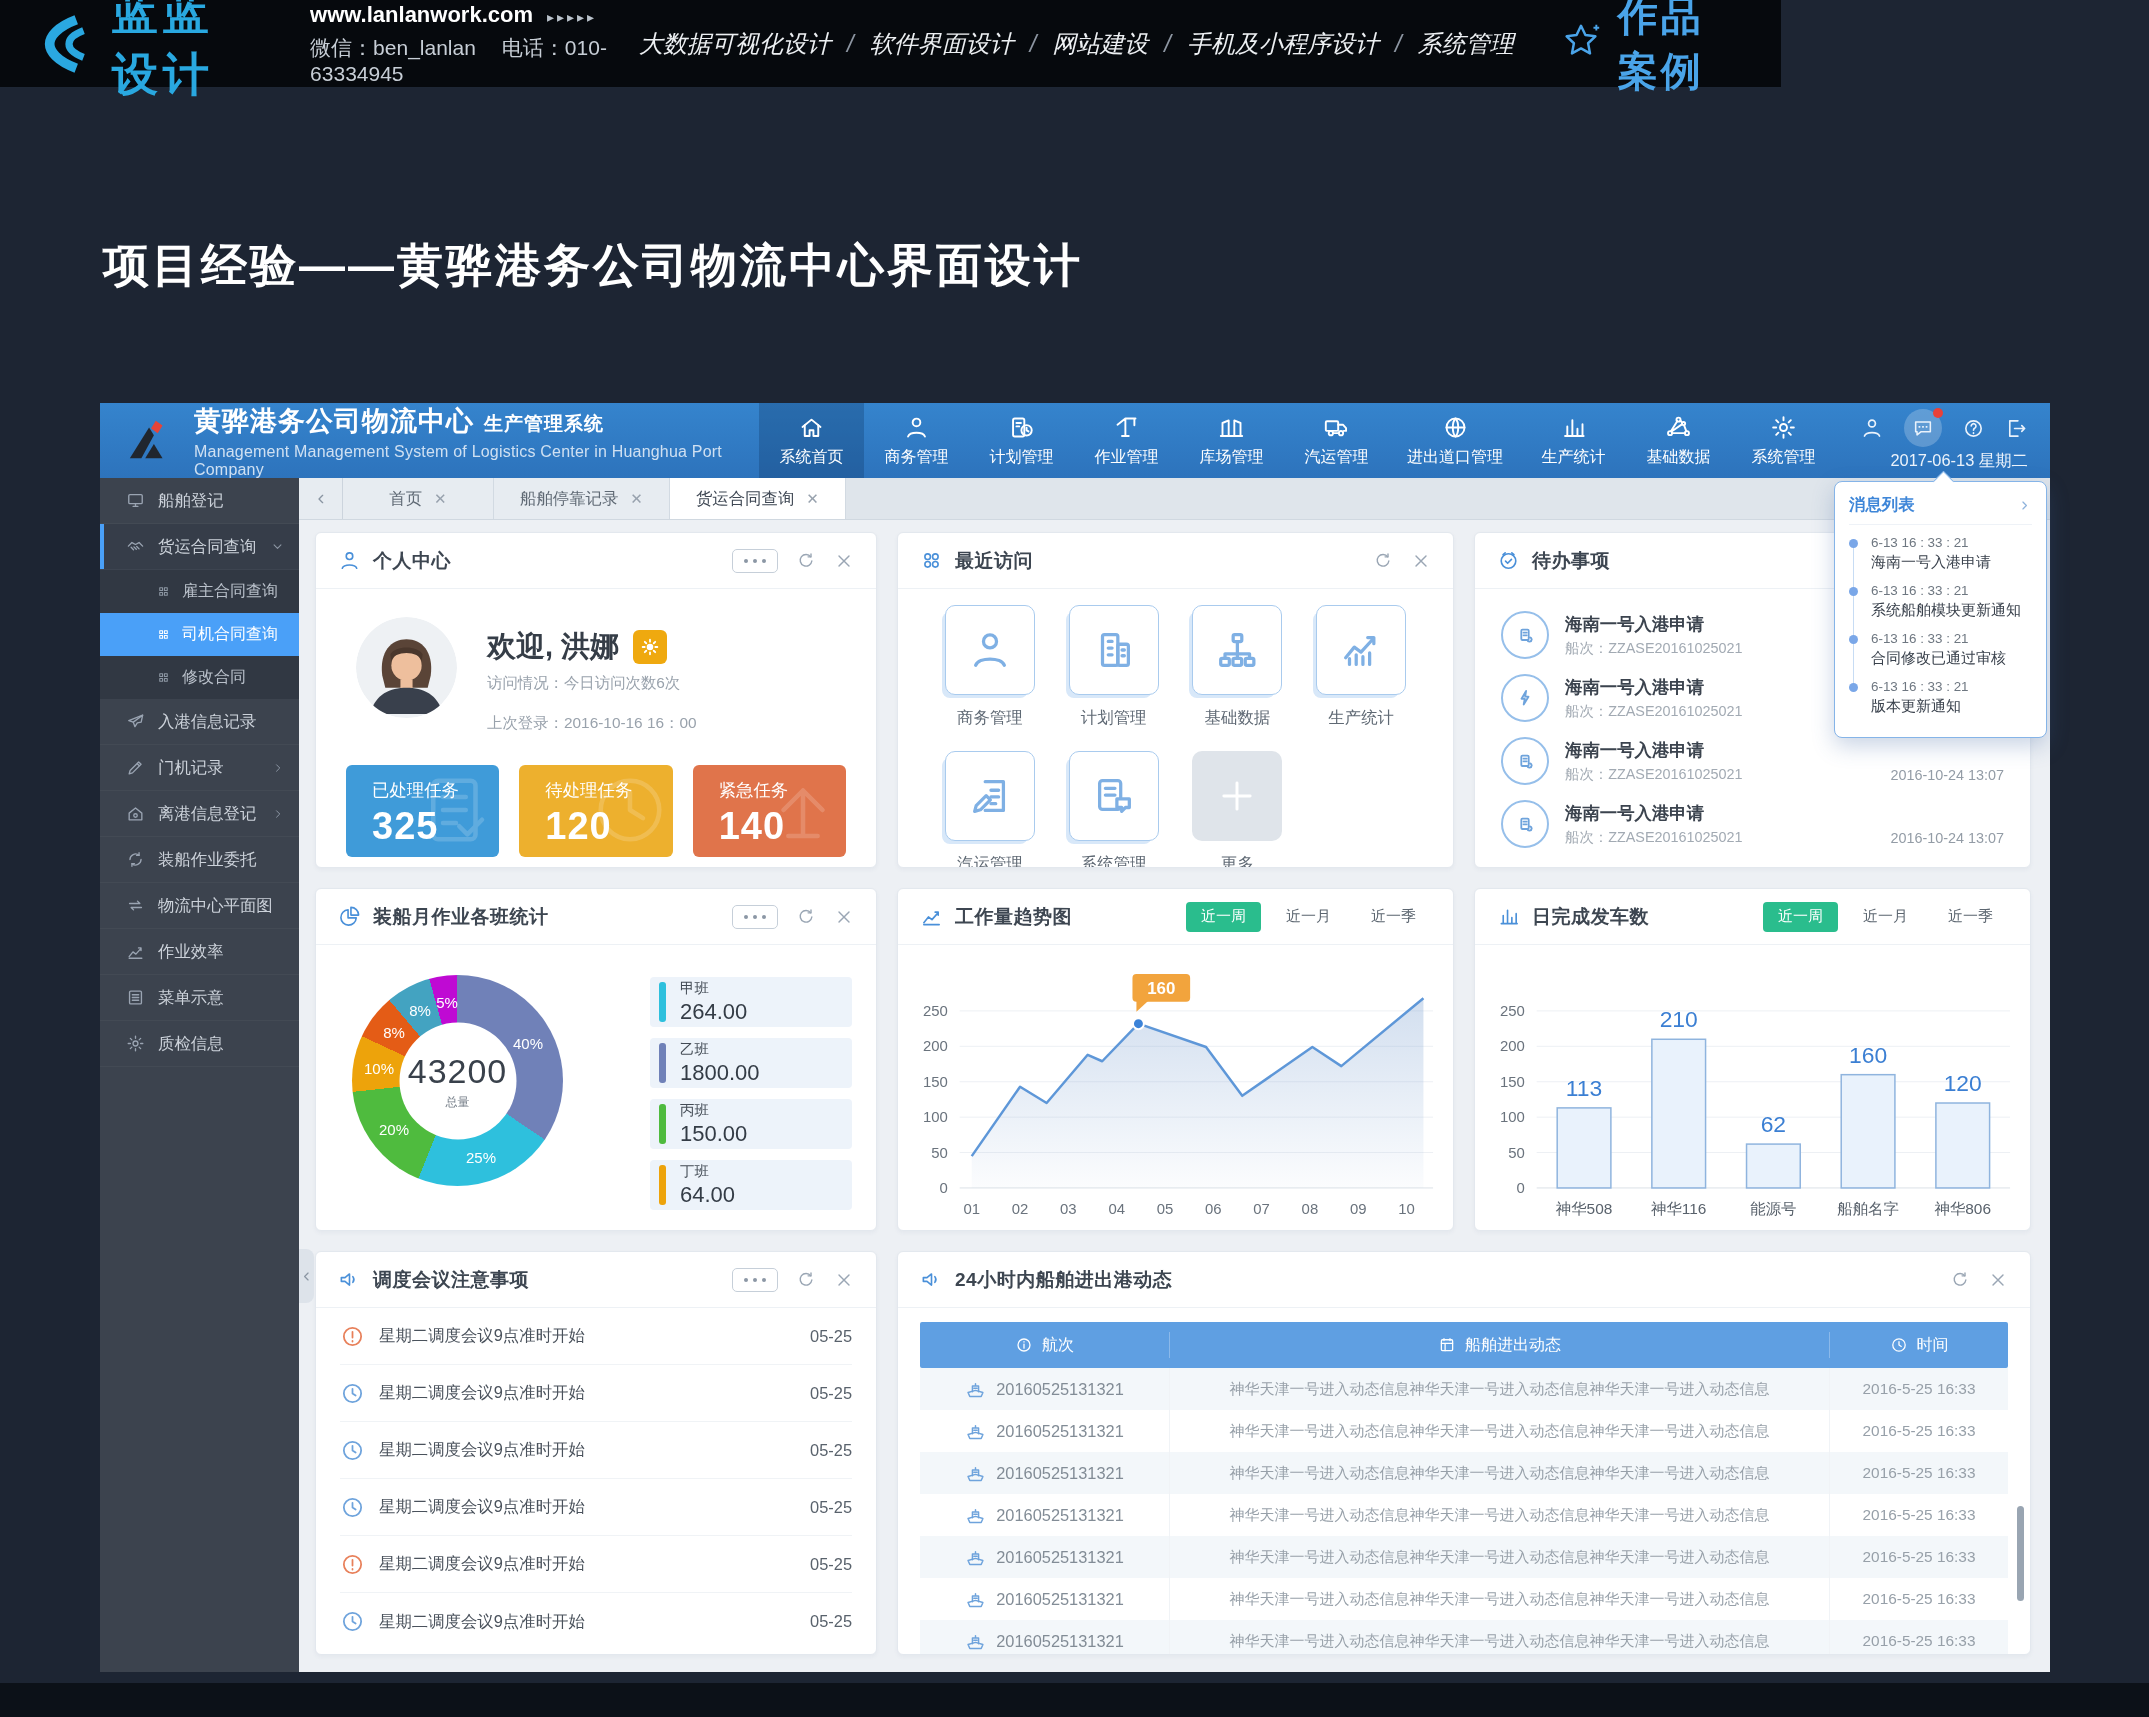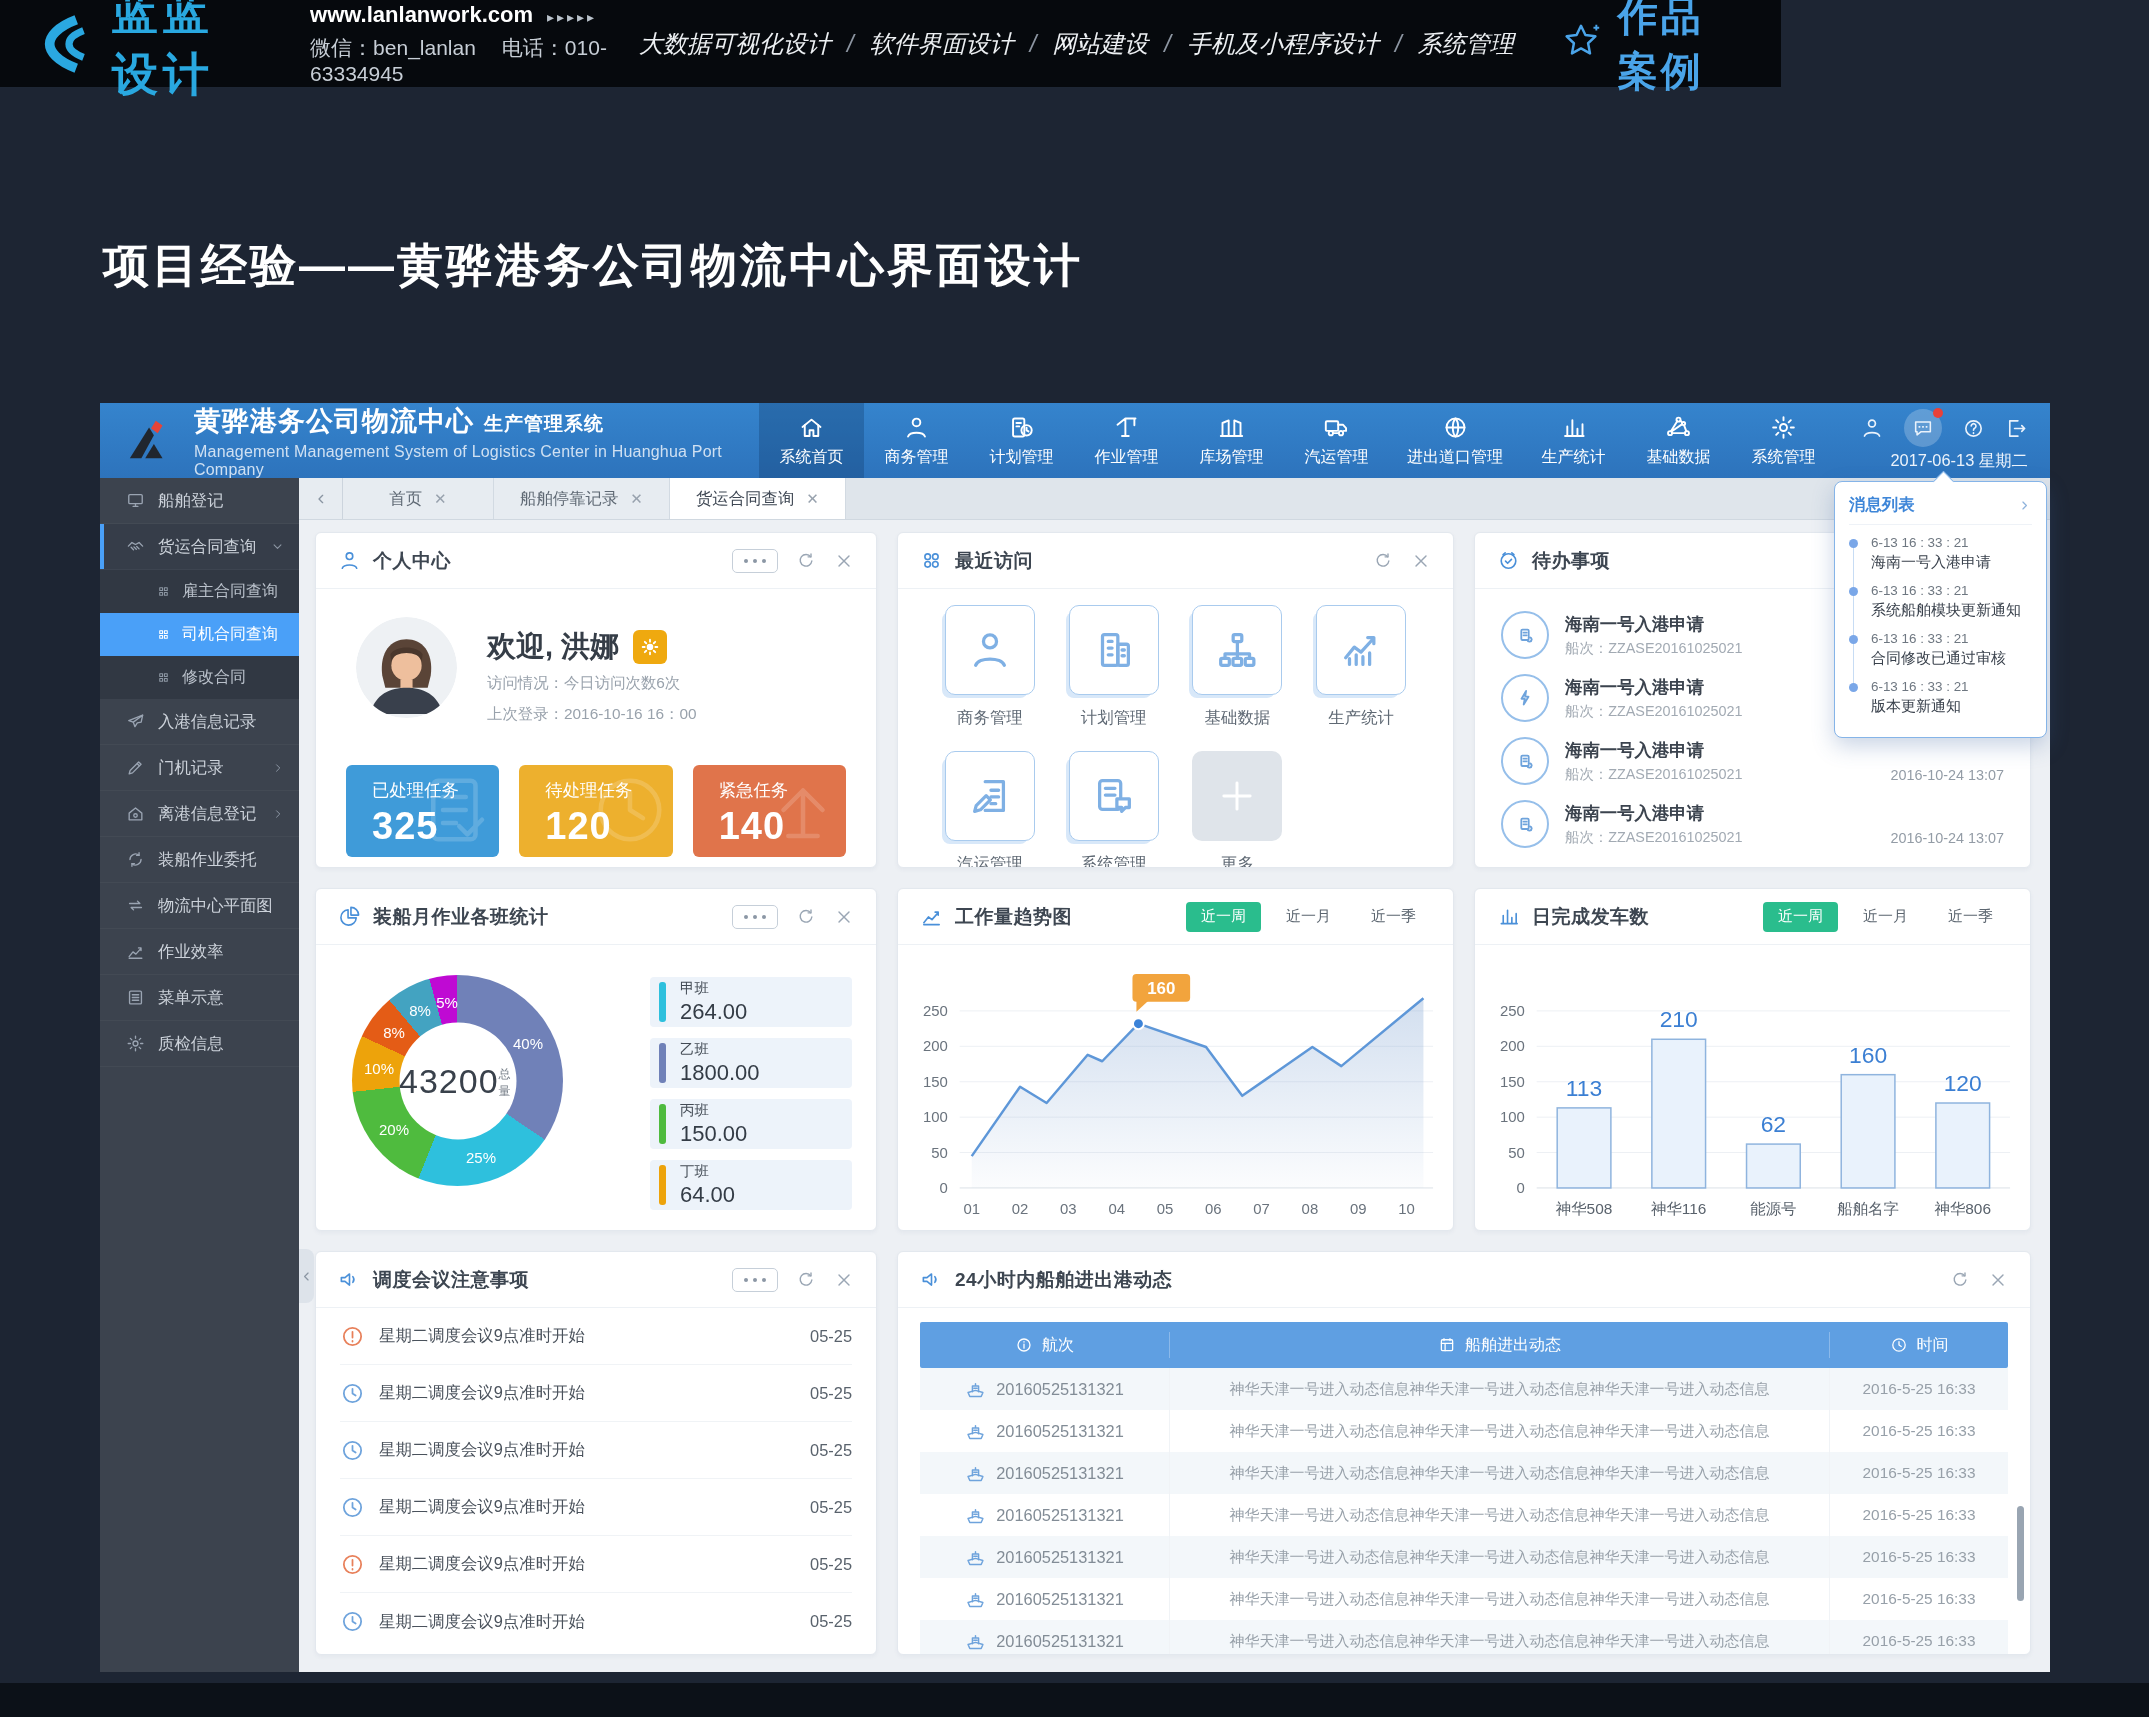--- a/index.html
+++ b/index.html
@@ -94,21 +94,21 @@
           align-items:center; cursor:pointer; }
   .fbtn.active { background:#2abd8d; color:#fff; }
 
   
   .avatar { position:absolute; left:40px; top:84px; width:101px; height:101px; border-radius:50%; overflow:hidden; }
   .welcome { position:absolute; left:171px; top:94px; font-size:29px; font-weight:bold; color:#353d47;
              display:flex; align-items:center; gap:14px; }
   .sunbadge { width:34px; height:34px; border-radius:6px; background:#efa90f; color:#fff; display:flex;
               align-items:center; justify-content:center; }
   .pline1 { position:absolute; left:171px; top:140px; font-size:15.4px; color:#99a2ac; }
-  .pline2 { position:absolute; left:171px; top:171px; font-size:15.4px; color:#99a2ac; }
+  .pline2 { position:absolute; left:171px; top:180px; font-size:15.4px; color:#99a2ac; }
   .tiles { position:absolute; left:30px; right:30px; top:232px; height:92px; display:flex; gap:20px; }
   .tile { flex:1; border-radius:6px; color:#fff; padding:13px 0 0 26px; position:relative; overflow:hidden; cursor:pointer; }
   .tile .tl { font-size:17.4px; }
   .tile .tv { font-size:38px; font-weight:bold; margin-top:3px; letter-spacing:1px; }
   .tile .wm { position:absolute; right:4px; top:6px; width:78px; height:78px; color:#fff; opacity:.17; }
 
   
   .recent-grid { position:absolute; left:30px; right:30px; top:72px; display:grid;
                  grid-template-columns:repeat(4,1fr); row-gap:22px; justify-items:center; }
   .rcell { display:flex; flex-direction:column; align-items:center; cursor:pointer; }
@@ -124,21 +124,21 @@
   .todo-ic { width:48px; height:48px; border-radius:50%; border:2px solid #96bfea; color:#6ea3dc;
              display:flex; align-items:center; justify-content:center; }
   .todo-tx { margin-left:16px; flex:1; }
   .todo-t { font-size:17.4px; font-weight:bold; color:#3b434e; }
   .todo-s { font-size:14.4px; color:#a2aab3; margin-top:3px; }
   .todo-time { font-size:14.4px; color:#939ca6; align-self:flex-end; margin-bottom:9px; }
 
   
   .donut { position:absolute; left:36px; top:86px; width:211px; height:211px; border-radius:50%; }
   .donut-hole { position:absolute; left:50%; top:50%; transform:translate(-50%,-50%); width:117px; height:117px;
-                border-radius:50%; background:#fff; display:flex; flex-direction:row; align-items:center;
+                border-radius:50%; background:#fff; display:flex; flex-direction:column; align-items:center;
                 justify-content:center; }
   .donut-total { font-size:34px; color:#39414b; letter-spacing:1px; }
   .donut-cap { font-size:12px; color:#737c86; margin-top:3px; }
   .dlabel { position:absolute; color:#fff; font-size:15px; transform:translate(-50%,-50%); }
   .legend { position:absolute; left:334px; right:24px; top:88px; }
   .lrow { height:50px; border-radius:4px; background:#edf3fa; display:flex; align-items:center; margin-bottom:11px; }
   .lbar { width:7px; height:40px; border-radius:3px; margin:0 14px 0 9px; }
   .llabel { font-size:14.4px; color:#434b55; }
   .lvalue { font-size:22px; color:#343c46; margin-top:1px; }
 

